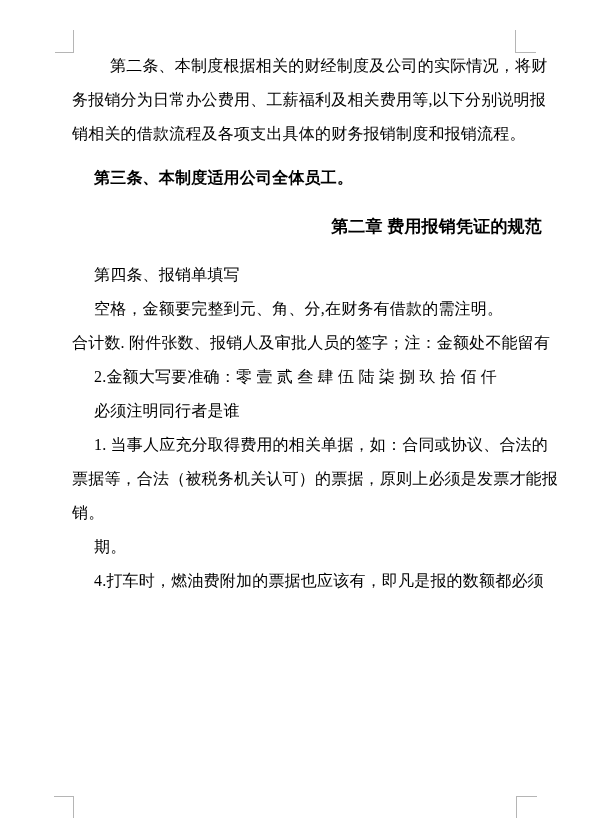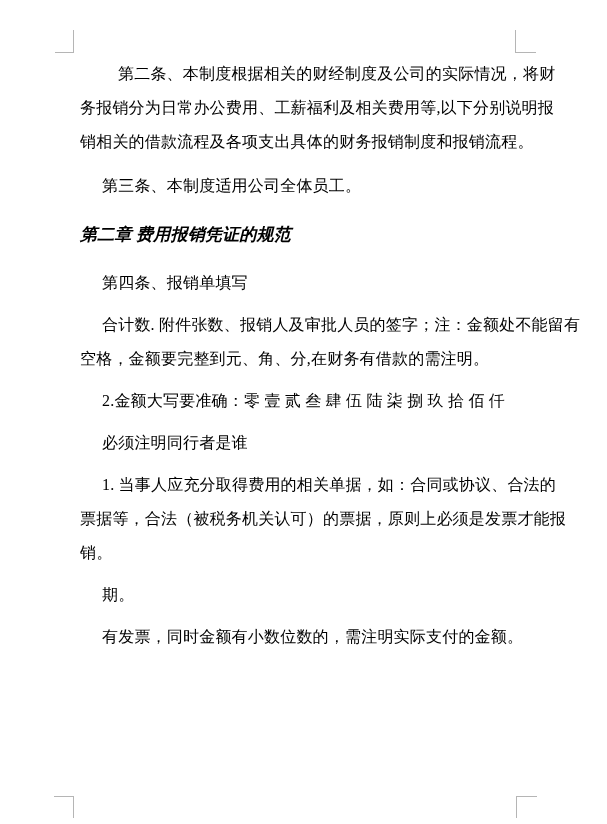--- a/index.html
+++ b/index.html
@@ -22,38 +22,37 @@
   .crop-tr { left: 515px; top: 30px; width: 20px; height: 22px; border-left: 1px solid #b5b5b5;  border-bottom: 1px solid #b5b5b5; }
   .crop-bl { left: 54px; top: 796px; width: 19px; height: 21px; border-right: 1px solid #b5b5b5; border-top: 1px solid #b5b5b5; }
   .crop-br { left: 516px; top: 796px; width: 20px; height: 21px; border-left: 1px solid #b5b5b5;  border-top: 1px solid #b5b5b5; }
 
   #text-area {
     position: absolute;
     left: 72px;
     top: 49px;
     width: 470px;
   }
-  .para { margin: 8px; }
+  .para { margin: 0; }
   .line {
     height: 34px;
     line-height: 34px;
     font-size: 16px;
     white-space: pre;
     letter-spacing: 0.2px;
   }
   .indent-first .line:first-child { padding-left: 38px; }
   .indent-item  .line:first-child { padding-left: 22px; }
-  .p-article3 { margin-top: 10px; }
+  .p-article3 { margin-top: 10px; font-weight: bold; }
   .p-heading  { margin-top: 15px; margin-bottom: 14px; }
   .p-heading .line {
     font-weight: bold;
-    text-align: left;
+    text-align: right;
     font-size: 17px;
     padding-left: 0;
-    font-style: italic;
   }
 </style>
 </head>
 <body>
 
 <div id="page">
 
   <div class="crop crop-tl"></div>
   <div class="crop crop-tr"></div>
   <div class="crop crop-bl"></div>
@@ -73,22 +72,22 @@
 
     <div class="para p-heading">
       <div class="line">第二章 费用报销凭证的规范</div>
     </div>
 
     <div class="para indent-item">
       <div class="line">第四条、报销单填写</div>
     </div>
 
     <div class="para indent-item">
+      <div class="line">空格，金额要完整到元、角、分,在财务有借款的需注明。</div>
       <div class="line">合计数. 附件张数、报销人及审批人员的签字；注：金额处不能留有</div>
-      <div class="line">空格，金额要完整到元、角、分,在财务有借款的需注明。</div>
     </div>
 
     <div class="para indent-item">
       <div class="line">2.金额大写要准确：零 壹 贰 叁 肆 伍 陆 柒 捌 玖 拾 佰 仟</div>
     </div>
 
     <div class="para indent-item">
       <div class="line">必须注明同行者是谁</div>
     </div>
 
@@ -97,18 +96,18 @@
       <div class="line">票据等，合法（被税务机关认可）的票据，原则上必须是发票才能报</div>
       <div class="line">销。</div>
     </div>
 
 
     <div class="para indent-item">
       <div class="line">期。</div>
     </div>
 
     <div class="para indent-item">
-      <div class="line">有发票，同时金额有小数位数的，需注明实际支付的金额。</div>
+      <div class="line">4.打车时，燃油费附加的票据也应该有，即凡是报的数额都必须</div>
     </div>
 
 
   </div>
 </div>
 
 </body></html>

